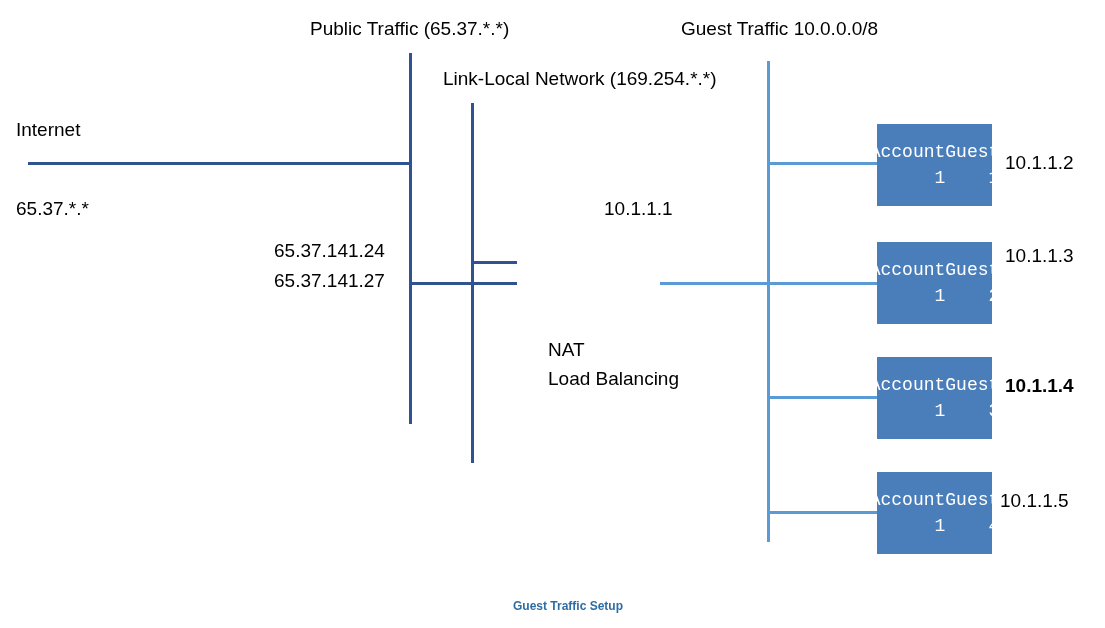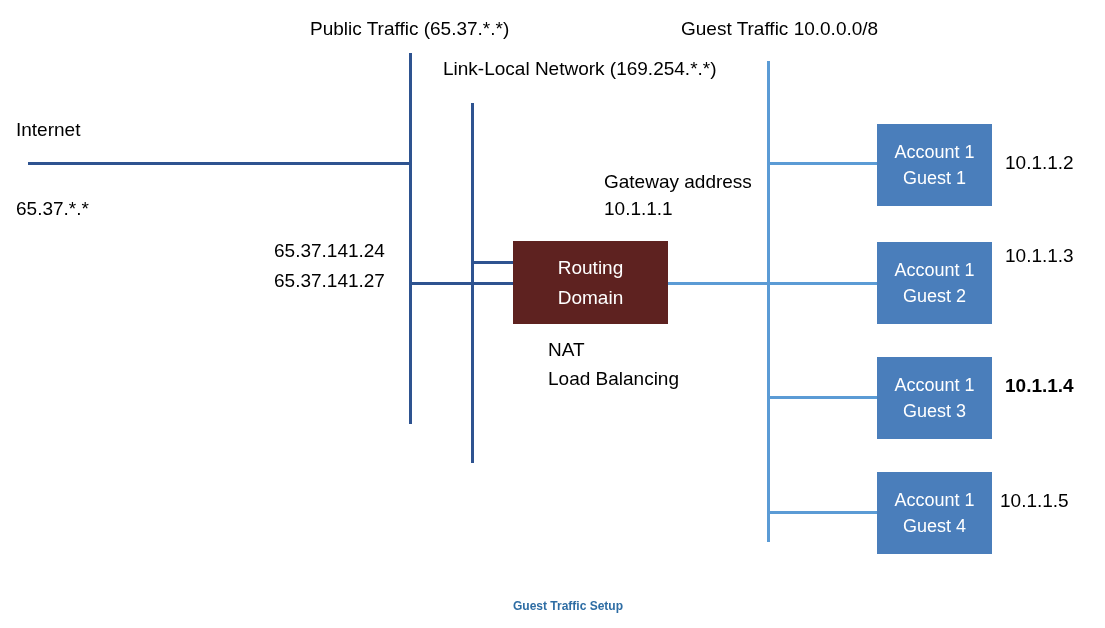--- a/index.html
+++ b/index.html
@@ -42,27 +42,28 @@
     background: #5B9BD5;
   }
   .line-h-light {
     position: absolute;
     height: 3px;
     background: #5B9BD5;
   }
   .node-box {
     position: absolute;
     display: flex;
-    flex-direction: column;
+    flex-direction: row;
     align-items: center;
     justify-content: center;
     color: #ffffff;
-    font-family: Liberation Sans, sans-serif;
+    font-family: Liberation Mono, monospace;
     font-size: 18px;
     line-height: 26px;
+    text-align: right;
   }
   .guest-box {
     width: 115px;
     height: 82px;
     background: #4A7EBB;
   }
   .router-box {
     width: 155px;
     height: 83px;
     background: #5E2220;
@@ -83,33 +84,32 @@
     white-space: pre;
   }
 </style>
 </head>
 <body>
 
 <div id="canvas">
 
   <div class="lbl" style="left:310px; top:16px;">Public Traffic (65.37.*.*)</div>
 
-  <div class="lbl" style="left:443px; top:56px;">Link-Local Network (169.254.*.*)</div>
+  <div class="lbl" style="left:443px; top:66px;">Link-Local Network (169.254.*.*)</div>
 
   <div class="lbl" style="left:681px; top:16px;">Guest Traffic 10.0.0.0/8</div>
 
   <div class="lbl" style="left:16px; top:117px;">Internet</div>
 
   <div class="lbl" style="left:16px; top:196px;">65.37.*.*</div>
 
   <div class="lbl" style="left:274px; top:238px;">65.37.141.24</div>
 
   <div class="lbl" style="left:274px; top:268px;">65.37.141.27</div>
 
-  <div class="lbl" style="left:604px; top:169px;">Gateway address</div>
 
   <div class="lbl" style="left:604px; top:196px;">10.1.1.1</div>
 
   <div class="lbl" style="left:548px; top:337px;">NAT</div>
 
   <div class="lbl" style="left:548px; top:366px;">Load Balancing</div>
 
   <div class="line-v" style="left:409px; top:53px; height:371px;"></div>
 
   <div class="line-v" style="left:471px; top:103px; height:360px;"></div>
@@ -123,24 +123,20 @@
   <div class="line-h" style="left:409px; top:282px; width:108px;"></div>
 
   <div class="line-h-light" style="left:660px; top:282px; width:218px;"></div>
 
   <div class="line-h-light" style="left:767px; top:162px; width:111px;"></div>
 
   <div class="line-h-light" style="left:767px; top:396px; width:111px;"></div>
 
   <div class="line-h-light" style="left:767px; top:511px; width:111px;"></div>
 
-  <div class="node-box router-box" style="left:513px; top:241px;">
-    <span>Routing</span>
-    <span>Domain</span>
-  </div>
 
   <div class="node-box guest-box" style="left:877px; top:124px;">
     <span>Account 1</span>
     <span>Guest 1</span>
   </div>
   <div class="ip-lbl" style="left:1005px; top:152px;">10.1.1.2</div>
 
   <div class="node-box guest-box" style="left:877px; top:242px;">
     <span>Account 1</span>
     <span>Guest 2</span>

